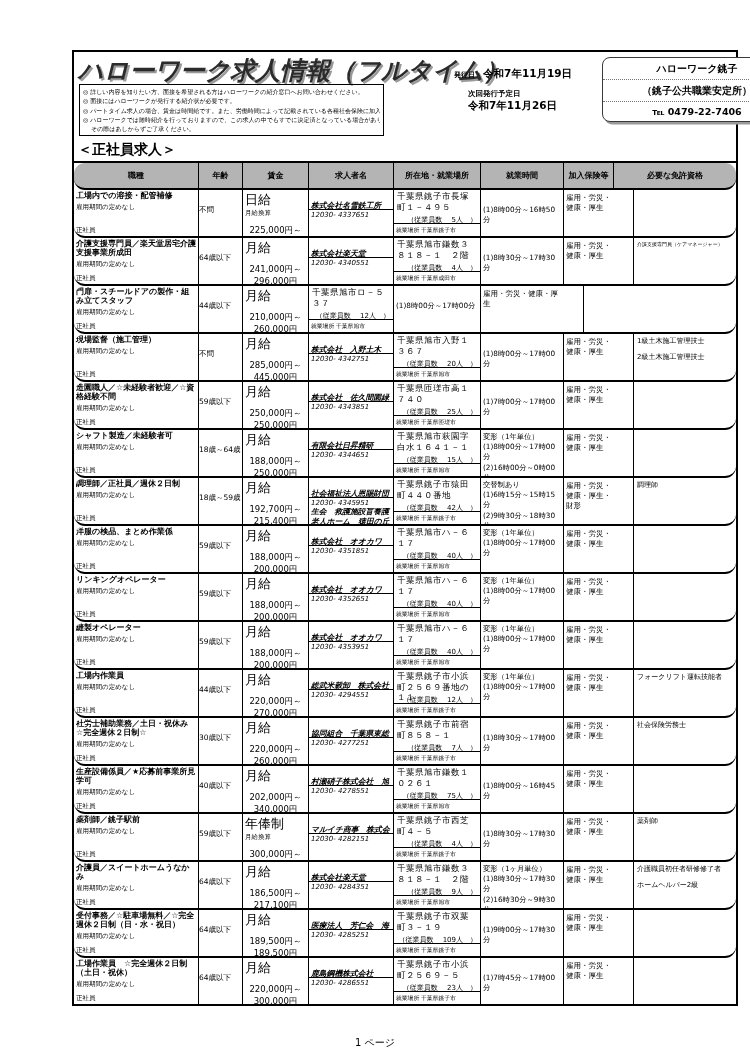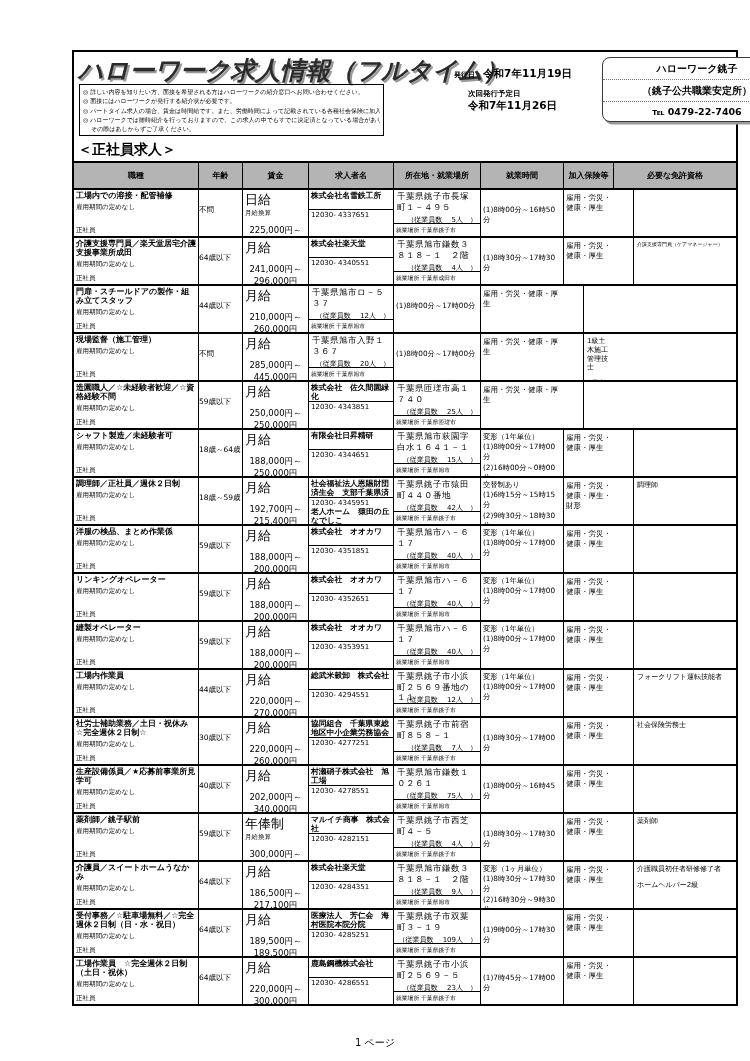--- a/index.html
+++ b/index.html
@@ -23,21 +23,21 @@
   .next-date{font-size:10.5px;font-weight:bold;margin-left:14px;}
   .office-box{position:absolute;left:528px;top:5px;width:190px;border:1.5px solid #3a3a3a;border-radius:8px;
               background:#fff;box-shadow:2.5px 2.5px 0 #9a9a9a;text-align:center;box-sizing:border-box;}
   .office-line{font-size:10px;font-weight:bold;padding:4px 2px 3px 2px;border-bottom:1px dotted #777;}
   .office-sub{font-size:10px;font-weight:bold;padding:4px 2px 3px 2px;border-bottom:1px dotted #777;}
   .office-tel{font-size:9.5px;font-weight:bold;padding:4px 2px 4px 2px;}
   .section-title{font-size:14px;font-weight:bold;padding:1px 2px 2px 4px;}
 
   
   .jobs-table{width:100%;border-top:2.5px solid #000;box-sizing:border-box;}
-  .thead,.trow{display:grid;grid-template-columns:124px 44px 66px 85px 87px 83px 50px 1fr;}
+  .thead,.trow{display:grid;grid-template-columns:124px 44px 66px 85px 87px 83px 50px 1fr;border-radius:11px;}
   .thead{background:#b4b4b4;border-bottom:2px solid #000;}
   .th{font-size:8px;font-weight:bold;text-align:center;padding:7px 1px;border-left:1px solid #000;
       box-sizing:border-box;}
   .th:first-child{border-left:none;}
   .trow{height:46px;border-bottom:2px solid #000;overflow:hidden;}
   .trow:last-child{border-bottom:none;}
   .cell{border-left:1px solid #000;box-sizing:border-box;position:relative;overflow:hidden;}
   .cell:first-child{border-left:none;}
 
   .c-job{display:flex;flex-direction:column;padding:1px 2px;}
@@ -45,21 +45,21 @@
   .job-note{font-size:6.5px;margin-top:3px;}
   .job-type{font-size:6.5px;margin-top:auto;}
 
   .c-age{font-size:7.5px;padding-top:15px;}
 
   .c-wage{padding:1px 2px;}
   .wage-label{font-size:13px;text-align:left;}
   .wage-sublabel{font-size:6.5px;text-align:left;}
   .wage-amounts{font-size:8.5px;text-align:center;margin-top:6px;line-height:1.45;}
 
-  .c-emp{padding:1px 2px;}
+  .c-emp{padding:11px 2px;font-style:italic;}
   .emp-name{font-size:7.8px;font-weight:bold;line-height:1.18;word-break:break-all;}
   .emp-ref{position:absolute;left:0;right:0;bottom:16px;font-size:7px;padding:1px 0 1px 2px;
            border-top:1px solid #000;background:#fff;}
 
   .c-loc{padding:1px 3px;}
   .loc-addr{font-size:8.5px;line-height:1.25;word-break:break-all;letter-spacing:0.5px;}
   .loc-emp{position:absolute;right:3px;bottom:11px;font-size:7px;}
   .loc-wp{position:absolute;left:0;right:0;bottom:0;font-size:5.8px;padding:1.5px 0 1.5px 2px;
           border-top:1px solid #000;background:#fff;}
 
@@ -214,20 +214,24 @@
               <div class="job-type">正社員</div>
             </div>
             <div class="cell c-age">不問</div>
             <div class="cell c-wage">
               <div class="wage-label">月給</div>
               <div class="wage-amounts">
                 <div>285,000円～</div>
                 <div>445,000円</div>
               </div>
             </div>
+            <div class="cell c-emp">
+              <div class="emp-name">株式会社　入野土木</div>
+              <div class="emp-ref">12030- 4342751</div>
+            </div>
             <div class="cell c-loc">
               <div class="loc-addr">千葉県旭市入野１３６７</div>
               <div class="loc-emp">（従業員数　 20人　）</div>
               <div class="loc-wp">就業場所 千葉県旭市</div>
             </div>
             <div class="cell c-hours center1">
               <div class="hour-line">(1)8時00分～17時00分</div>
             </div>
             <div class="cell c-ins">雇用・労災・健康・厚生</div>
             <div class="cell c-lic">
@@ -250,20 +254,23 @@
               </div>
             </div>
             <div class="cell c-emp">
               <div class="emp-name">株式会社　佐久間園緑化</div>
               <div class="emp-ref">12030- 4343851</div>
             </div>
             <div class="cell c-loc">
               <div class="loc-addr">千葉県匝瑳市高１７４０</div>
               <div class="loc-emp">（従業員数　 25人　）</div>
               <div class="loc-wp">就業場所 千葉県匝瑳市</div>
+            </div>
+            <div class="cell c-hours center1">
+              <div class="hour-line">(1)7時00分～17時00分</div>
             </div>
             <div class="cell c-ins">雇用・労災・健康・厚生</div>
             <div class="cell c-lic"></div>
           </div>
           <div class="trow">
             <div class="cell c-job">
               <div class="job-title">シャフト製造／未経験者可</div>
               <div class="job-note">雇用期間の定めなし</div>
               <div class="job-type">正社員</div>
             </div>

